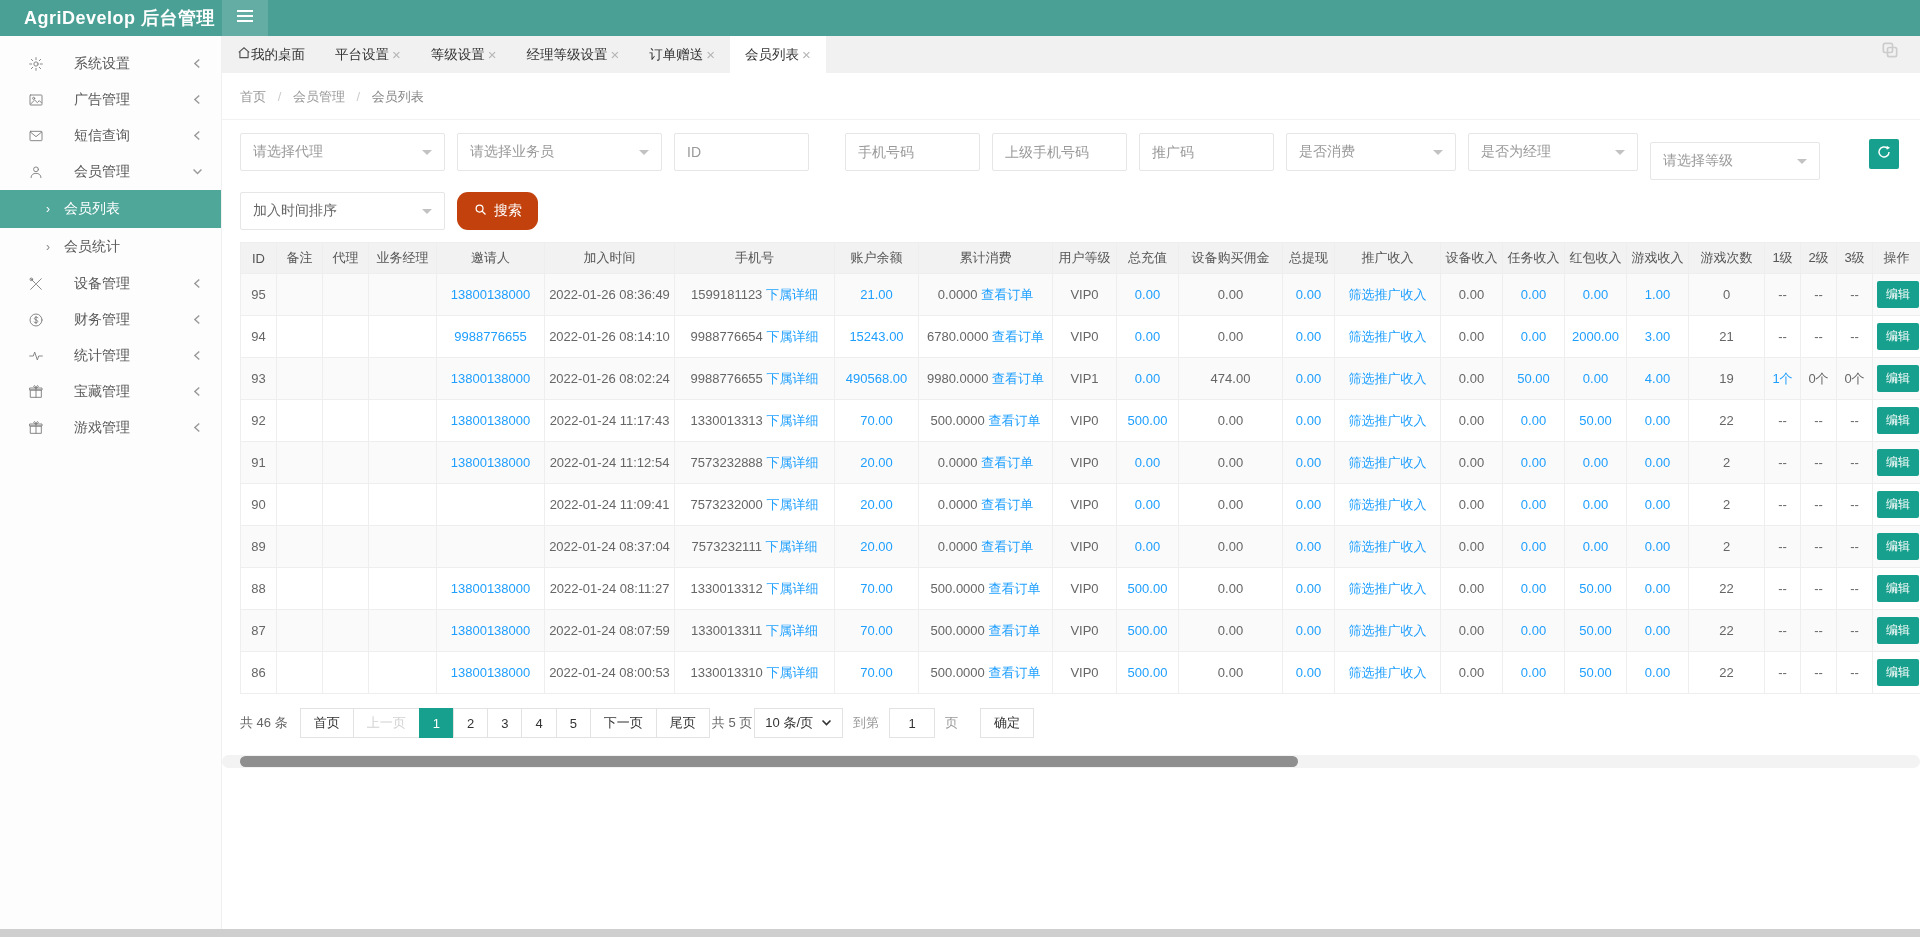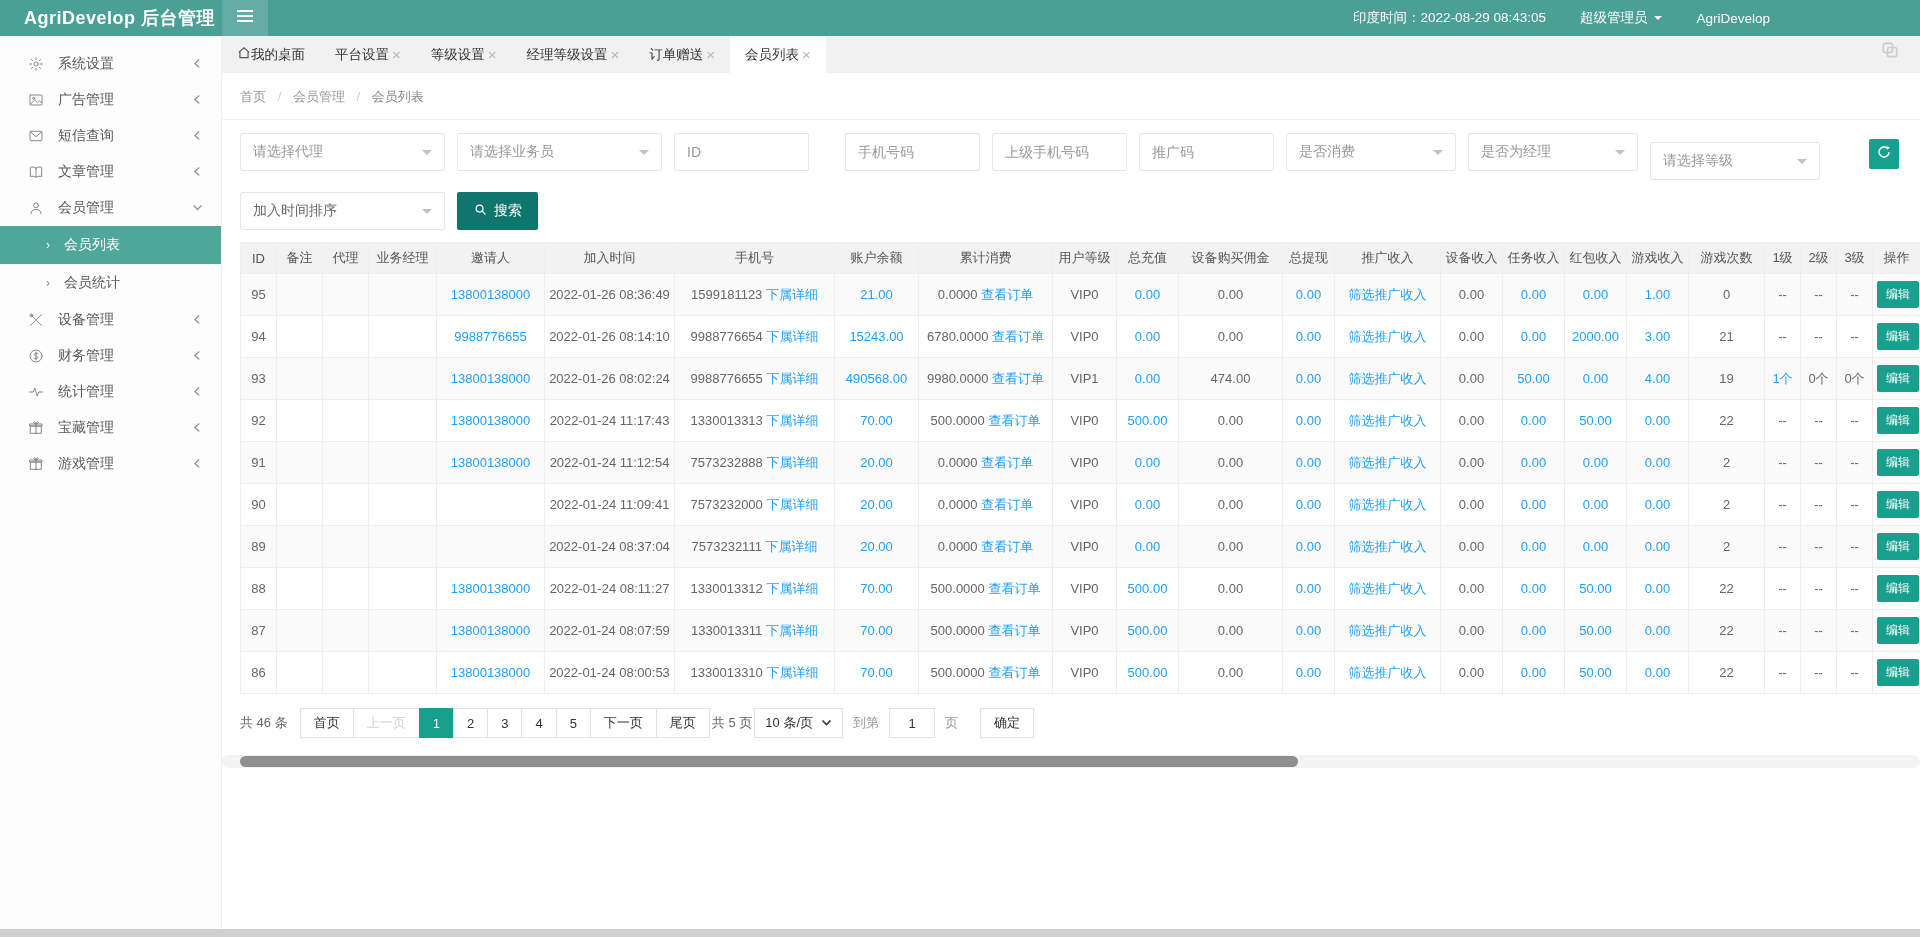--- a/index.html
+++ b/index.html
@@ -10,21 +10,21 @@
   .hdr{height:36px;background:#4aa095;display:flex;align-items:center;flex-shrink:0;color:#fff;}
   .brand{width:222px;font-size:18px;font-weight:bold;padding-left:24px;box-sizing:border-box;letter-spacing:.5px;}
   .hamburger{width:46px;height:44px;display:flex;align-items:center;justify-content:center;background:rgba(255,255,255,.14);cursor:pointer;}
   .hdr-right{margin-left:auto;display:flex;align-items:center;gap:34px;padding-right:150px;font-size:13.5px;}
   .hdr-item{display:flex;align-items:center;cursor:pointer;}
   .caret-w{width:0;height:0;border:4px solid transparent;border-top-color:#fff;margin-left:7px;margin-top:4px;}
 
   
   .body-row{flex:1;display:flex;min-height:0;}
   .sidebar{width:222px;background:#fdfdfd;border-right:1px solid #f0f0f0;box-sizing:border-box;flex-shrink:0;padding-top:10px;}
-  .side-item{height:36px;display:flex;align-items:center;padding:0 18px 0 28px;color:#595959;font-size:14px;cursor:pointer;}
+  .side-item{height:36px;display:flex;align-items:center;padding:0 18px 0 28px;color:#595959;font-size:14px;cursor:pointer;gap:16px;}
   .side-item .ic{width:16px;height:16px;margin-right:14px;display:inline-flex;align-items:center;justify-content:center;}
   .side-item .lbl{flex:1;}
   .sub-item{height:38px;display:flex;align-items:center;padding-left:46px;color:#595959;font-size:14px;cursor:pointer;}
   .sub-item .arrow{margin-right:14px;font-size:12px;color:#8a8a8a;}
   .sub-item.active{background:#4fa79a;color:#fff;}
   .sub-item.active .arrow{color:#fff;}
 
   .main{flex:1;display:flex;flex-direction:column;min-width:0;}
   
   .tabbar{height:37px;background:#f1f1f1;display:flex;align-items:stretch;flex-shrink:0;position:relative;}
@@ -43,21 +43,21 @@
 
   
   .filters{padding:13px 0 0 18px;}
   .frow{display:flex;gap:12px;margin-bottom:12px;}
   .fsel{height:38px;box-sizing:border-box;border:1px solid #e6e6e6;border-radius:2px;background:#fff;
     display:flex;align-items:center;justify-content:space-between;padding:0 12px;font-size:14px;color:#999;cursor:pointer;}
   .fsel.val{color:#666;}
   .fsel .tri{width:0;height:0;border:5px solid transparent;border-top-color:#c2c2c2;margin-top:6px;margin-left:10px;}
   .finput{height:38px;box-sizing:border-box;border:1px solid #e6e6e6;border-radius:2px;padding:0 12px;font-size:14px;color:#666;outline:none;font-family:inherit;}
   .finput::placeholder{color:#999;}
-  .search-btn{height:38px;background:#0f766e;color:#fff;border:none;border-radius:2px;padding:0 16px;font-size:14px;
+  .search-btn{height:38px;background:#c2410c;color:#fff;border:none;border-radius:11px;padding:0 16px;font-size:14px;
     display:flex;align-items:center;gap:6px;cursor:pointer;font-family:inherit;}
 
   
   .tbl-wrap{margin-left:18px;width:1680px;}
   table{border-collapse:collapse;table-layout:fixed;width:1680px;font-size:13px;}
   th{background:#f2f2f2;color:#555;font-weight:normal;height:30px;border:1px solid #eee;padding:0 4px;text-align:center;white-space:nowrap;overflow:hidden;}
   td{height:41px;border:1px solid #eee;padding:0 4px;text-align:center;color:#666;white-space:nowrap;overflow:hidden;}
   tr:nth-child(odd) td{background:#fafafa;}
   tr:nth-child(even) td{background:#fff;}
   .blue{color:#1E9FFF;}
@@ -94,28 +94,20 @@
     <div class="brand">AgriDevelop 后台管理</div>
     <div class="hamburger">
       <span id="ic-hamburger"><svg width="18" height="14" viewBox="0 0 18 14">
             <g stroke="#fff" stroke-width="2">
               <line x1="1" y1="2" x2="17" y2="2"></line>
               <line x1="1" y1="7" x2="17" y2="7"></line>
               <line x1="1" y1="12" x2="17" y2="12"></line>
             </g>
           </svg></span>
     </div>
-    <div class="hdr-right">
-      <span class="hdr-item">印度时间：2022-08-29 08:43:05</span>
-      <span class="hdr-item">
-        <span>超级管理员</span>
-        <span class="caret-w"></span>
-      </span>
-      <span class="hdr-item">AgriDevelop</span>
-    </div>
   </div>
 
   <div class="body-row">
 
     <div class="sidebar" id="sidebar">
         <div class="side-item">
           <span class="ic">
             <svg width="16" height="16" viewBox="0 0 24 24">
               <circle cx="12" cy="12" r="3.2" fill="none" stroke="#7f7f7f" stroke-width="1.4" stroke-linecap="round" stroke-linejoin="round"></circle>
               <path d="M12 2.5v3M12 18.5v3M2.5 12h3M18.5 12h3M5 5l2.1 2.1M16.9 16.9L19 19M19 5l-2.1 2.1M7.1 16.9L5 19" fill="none" stroke="#7f7f7f" stroke-width="1.4" stroke-linecap="round" stroke-linejoin="round"></path>
@@ -140,32 +132,20 @@
             </svg></span>
         </div>
         <div class="side-item">
           <span class="ic">
             <svg width="16" height="16" viewBox="0 0 24 24">
               <rect x="3" y="5" width="18" height="14" rx="1" fill="none" stroke="#7f7f7f" stroke-width="1.4" stroke-linecap="round" stroke-linejoin="round"></rect>
               <path d="M3.5 6 L12 13 L20.5 6" fill="none" stroke="#7f7f7f" stroke-width="1.4" stroke-linecap="round" stroke-linejoin="round"></path>
             </svg>
           </span>
           <span class="lbl">短信查询</span>
-          <span><svg width="11" height="11" viewBox="0 0 10 10">
-              <polyline points="6.6,1.4 2.6,5 6.6,8.6" fill="none" stroke="#999" stroke-width="1.3"></polyline>
-            </svg></span>
-        </div>
-        <div class="side-item">
-          <span class="ic">
-            <svg width="16" height="16" viewBox="0 0 24 24">
-              <path d="M12 6 C9.5 4.2 5.5 4.2 3.5 5.2 V19 C5.5 18 9.5 18 12 19.8 C14.5 18 18.5 18 20.5 19 V5.2 C18.5 4.2 14.5 4.2 12 6 Z" fill="none" stroke="#7f7f7f" stroke-width="1.4" stroke-linecap="round" stroke-linejoin="round"></path>
-              <line x1="12" y1="6" x2="12" y2="19.8" fill="none" stroke="#7f7f7f" stroke-width="1.4" stroke-linecap="round" stroke-linejoin="round"></line>
-            </svg>
-          </span>
-          <span class="lbl">文章管理</span>
           <span><svg width="11" height="11" viewBox="0 0 10 10">
               <polyline points="6.6,1.4 2.6,5 6.6,8.6" fill="none" stroke="#999" stroke-width="1.3"></polyline>
             </svg></span>
         </div>
         <div class="side-item">
           <span class="ic">
             <svg width="16" height="16" viewBox="0 0 24 24">
               <circle cx="12" cy="8" r="3.6" fill="none" stroke="#7f7f7f" stroke-width="1.4" stroke-linecap="round" stroke-linejoin="round"></circle>
               <path d="M4.5 20.5 C4.5 16 8 14 12 14 C16 14 19.5 16 19.5 20.5" fill="none" stroke="#7f7f7f" stroke-width="1.4" stroke-linecap="round" stroke-linejoin="round"></path>
             </svg>

